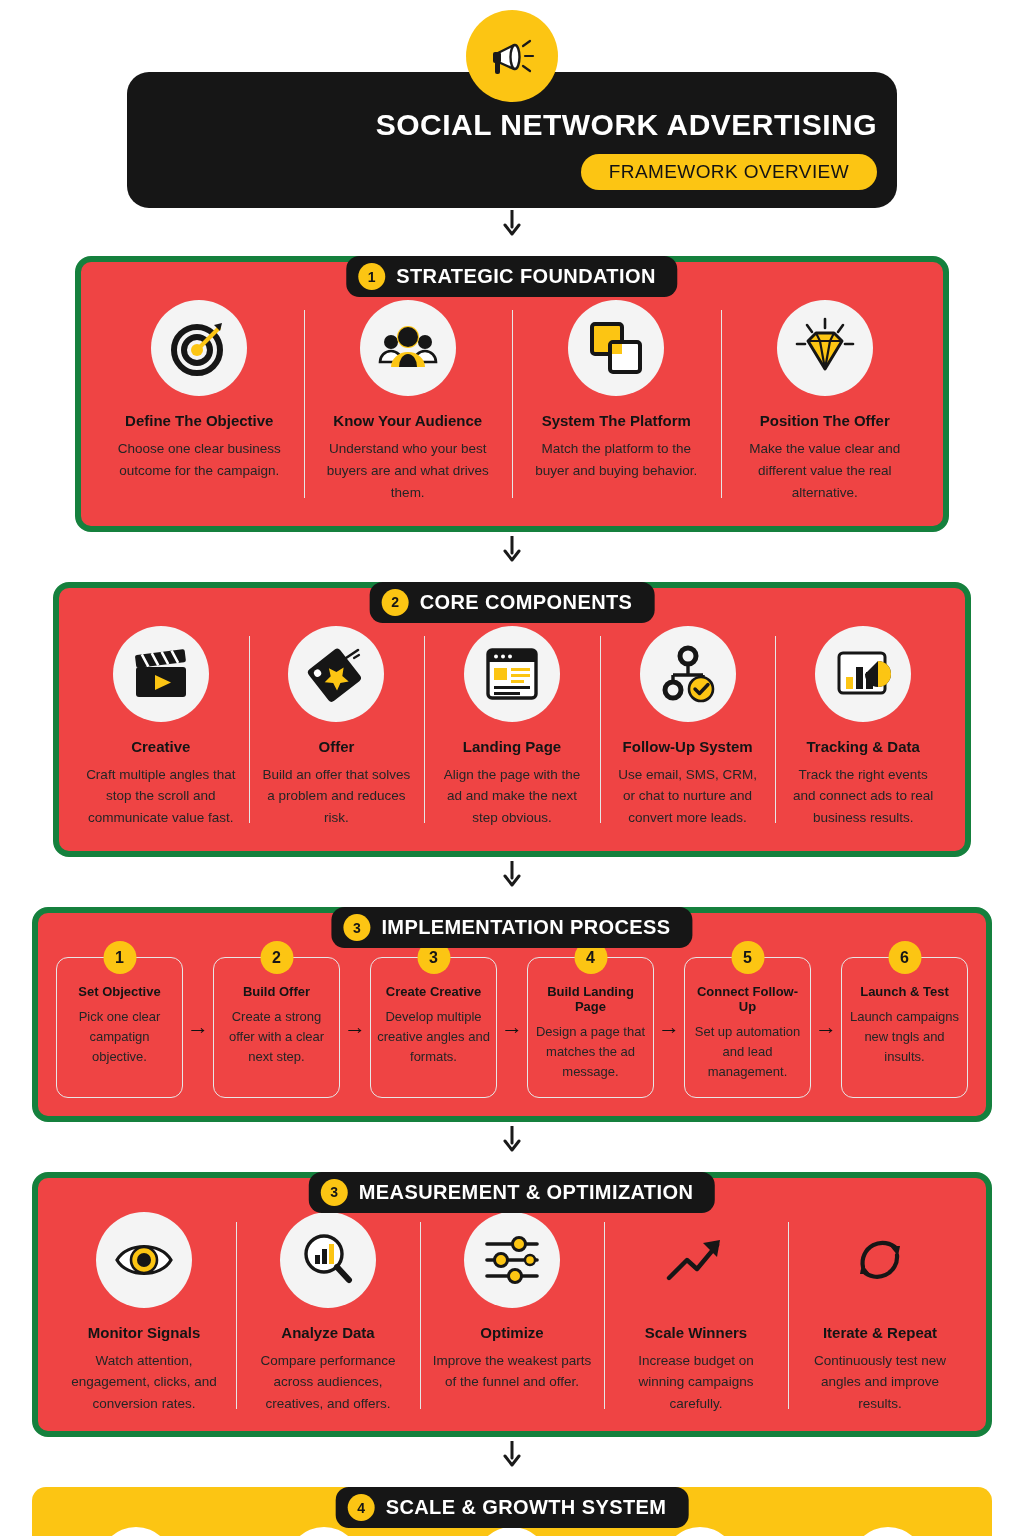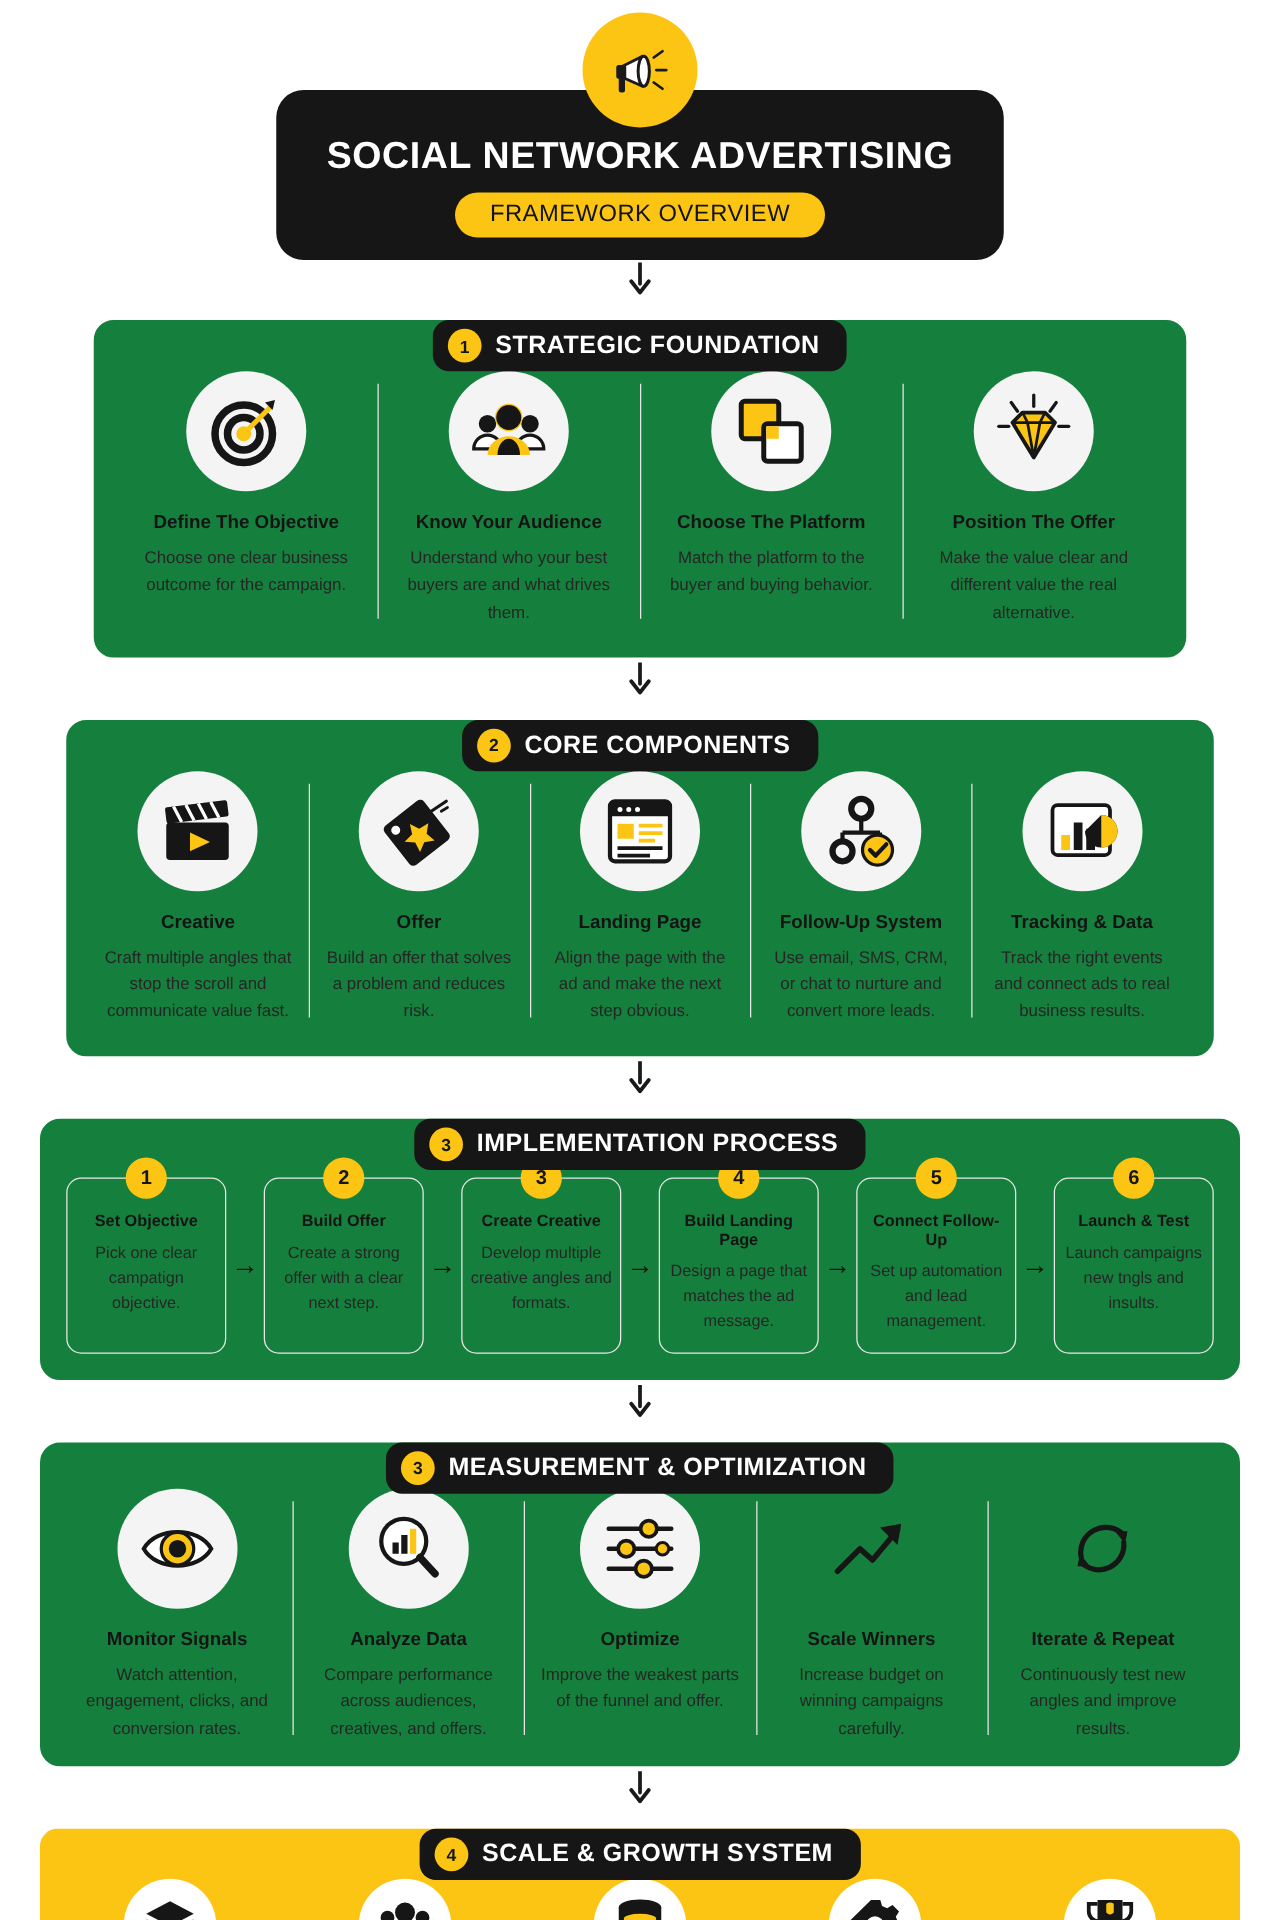--- a/index.html
+++ b/index.html
@@ -15,23 +15,23 @@
   
   .header-wrap { position: relative; width: 100%; padding-top: 14px; }
   .megaphone-badge {
     position: absolute; left: 50%; top: 10px; transform: translateX(-50%);
     width: 92px; height: 92px; border-radius: 50%;
     background: #FCC513; z-index: 5;
     display: flex; align-items: center; justify-content: center;
   }
   .header-bar {
     position: relative;
-    margin: 58px auto 0; width: 582px; min-height: 119px;
+    margin: 58px auto 0; width: 770px; min-height: 119px;
     background: #161616; border-radius: 22px;
-    display: flex; flex-direction: column; align-items: center;
+    display: flex; flex-direction: column; align-items: flex-end;
     justify-content: flex-end; padding: 0 20px 18px;
   }
   .header-title {
     color: #ffffff; font-size: 30px; font-weight: bold;
     letter-spacing: 0.5px; text-align: center; margin-top: 36px;
   }
   .header-sub-pill {
     margin-top: 12px; background: #FCC513; border-radius: 20px;
     padding: 7px 28px; font-size: 19px; font-weight: normal;
     color: #131313; letter-spacing: 0.4px;
@@ -51,22 +51,22 @@
   }
   .section-num {
     width: 27px; height: 27px; border-radius: 50%; background: #FCC513;
     display: flex; align-items: center; justify-content: center;
     font-size: 14px; font-weight: bold; color: #161616; flex: none;
   }
   .section-title {
     color: #ffffff; font-size: 20px; font-weight: bold; letter-spacing: 0.4px;
   }
   .section-body {
-    border: 3px solid #15803d; border-radius: 16px;
-    background: #15803d; margin-top: 20px;
+    border: 6px solid #15803d; border-radius: 16px;
+    background: #ef4444; margin-top: 20px;
     padding: 38px 14px 22px;
   }
   .section-body.yellow {
     background: #FCC513; border: none; border-radius: 14px;
     padding: 40px 10px 26px;
   }
 
   
   .cards { display: flex; align-items: stretch; }
   .card {
@@ -195,21 +195,21 @@
         </div>
 
         <div class="card">
           <div class="icon-circle">
             <svg width="60" height="60" viewBox="0 0 60 60">
               <rect x="6" y="6" width="30" height="30" rx="3" fill="#FCC513" stroke="#161616" stroke-width="4"></rect>
               <rect x="24" y="24" width="30" height="30" rx="3" fill="#ffffff" stroke="#161616" stroke-width="4"></rect>
               <rect x="26" y="26" width="10" height="10" fill="#FCC513"></rect>
             </svg>
           </div>
-          <div class="card-title">Choose The Platform</div>
+          <div class="card-title">System The Platform</div>
           <div class="card-desc">Match the platform to the buyer and buying behavior.</div>
         </div>
 
         <div class="card">
           <div class="icon-circle">
             <svg width="62" height="62" viewBox="0 0 62 62">
               <line x1="31" y1="2" x2="31" y2="11" stroke="#161616" stroke-width="2.6" stroke-linecap="round"></line>
               <line x1="13" y1="8" x2="18" y2="15" stroke="#161616" stroke-width="2.6" stroke-linecap="round"></line>
               <line x1="49" y1="8" x2="44" y2="15" stroke="#161616" stroke-width="2.6" stroke-linecap="round"></line>
               <line x1="3" y1="27" x2="11" y2="27" stroke="#161616" stroke-width="2.6" stroke-linecap="round"></line>

